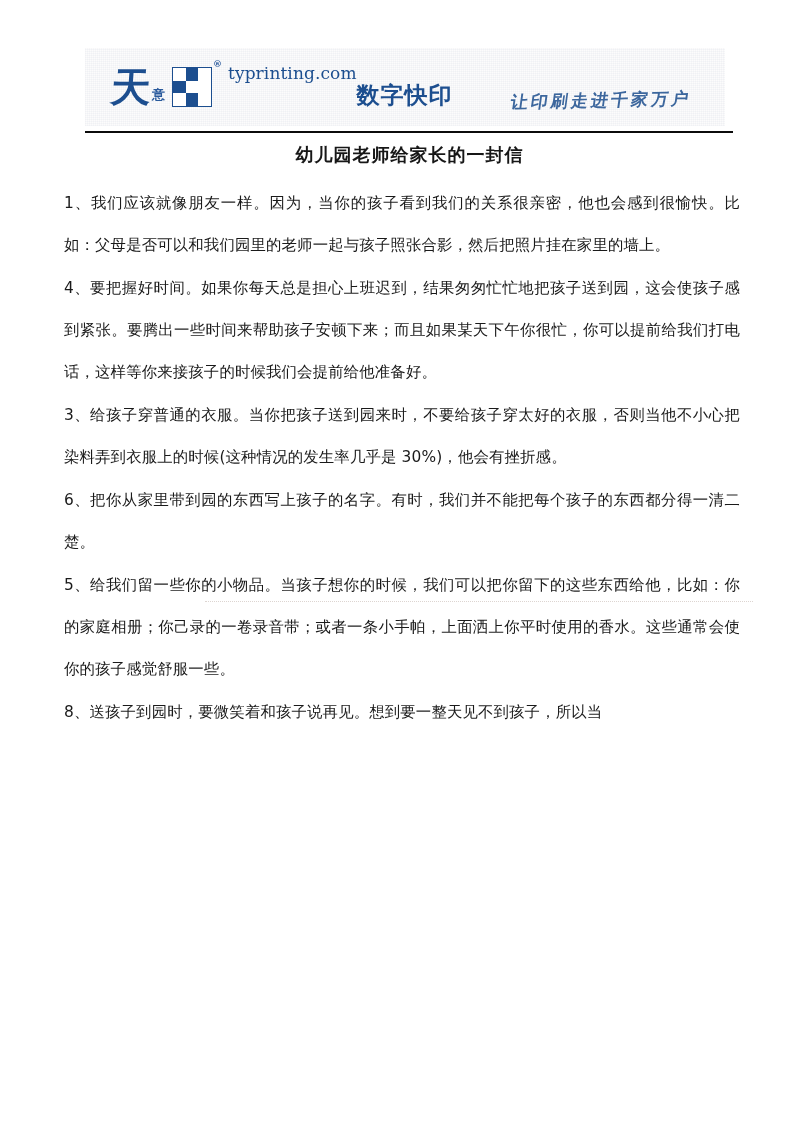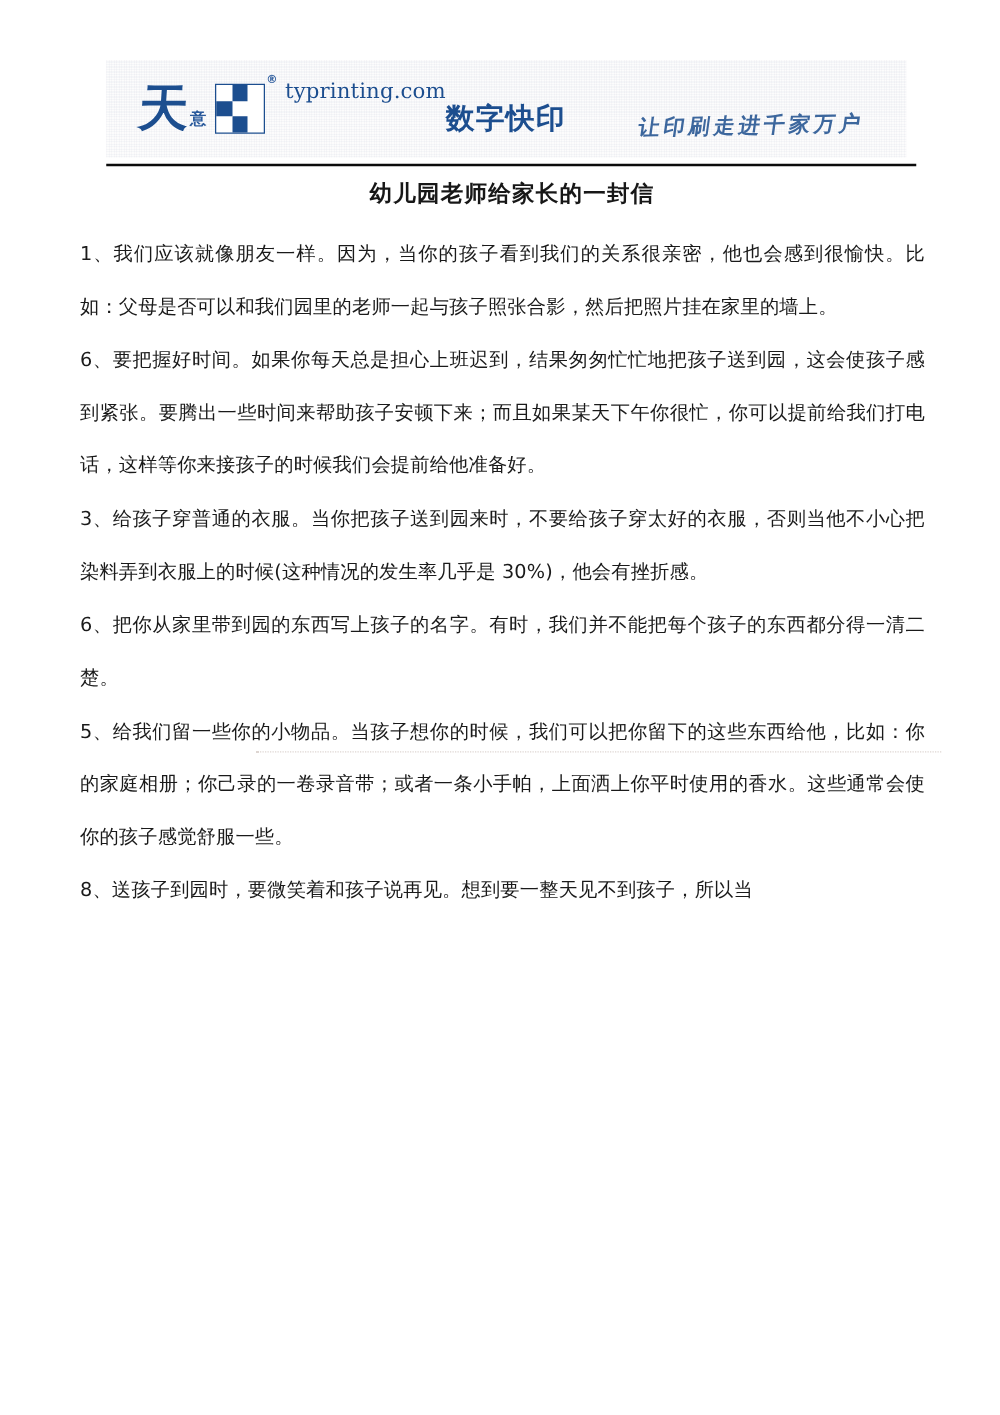--- a/index.html
+++ b/index.html
@@ -214,21 +214,21 @@
 
     <div class="slogan">让印刷走进千家万户</div>
   </div>
 
   <div class="head-rule"></div>
 
   <div class="doc-title">幼儿园老师给家长的一封信</div>
 
   <div class="doc-body">
     <p class="para">1、我们应该就像朋友一样。因为，当你的孩子看到我们的关系很亲密，他也会感到很愉快。比如：父母是否可以和我们园里的老师一起与孩子照张合影，然后把照片挂在家里的墙上。</p>
-    <p class="para">6、要把握好时间。如果你每天总是担心上班迟到，结果匆匆忙忙地把孩子送到园，这会使孩子感到紧张。要腾出一些时间来帮助孩子安顿下来；而且如果某天下午你很忙，你可以提前给我们打电话，这样等你来接孩子的时候我们会提前给他准备好。</p>
+    <p class="para">4、要把握好时间。如果你每天总是担心上班迟到，结果匆匆忙忙地把孩子送到园，这会使孩子感到紧张。要腾出一些时间来帮助孩子安顿下来；而且如果某天下午你很忙，你可以提前给我们打电话，这样等你来接孩子的时候我们会提前给他准备好。</p>
     <p class="para">3、给孩子穿普通的衣服。当你把孩子送到园来时，不要给孩子穿太好的衣服，否则当他不小心把染料弄到衣服上的时候(这种情况的发生率几乎是 30%)，他会有挫折感。</p>
     <p class="para">6、把你从家里带到园的东西写上孩子的名字。有时，我们并不能把每个孩子的东西都分得一清二楚。</p>
     <p class="para">5、给我们留一些你的小物品。当孩子想你的时候，我们可以把你留下的这些东西给他，比如：你的家庭相册；你己录的一卷录音带；或者一条小手帕，上面洒上你平时使用的香水。这些通常会使你的孩子感觉舒服一些。</p>
     <p class="para">8、送孩子到园时，要微笑着和孩子说再见。想到要一整天见不到孩子，所以当</p>
   </div>
 
   <div class="scan-artifact"></div>
 
 </div>
 

